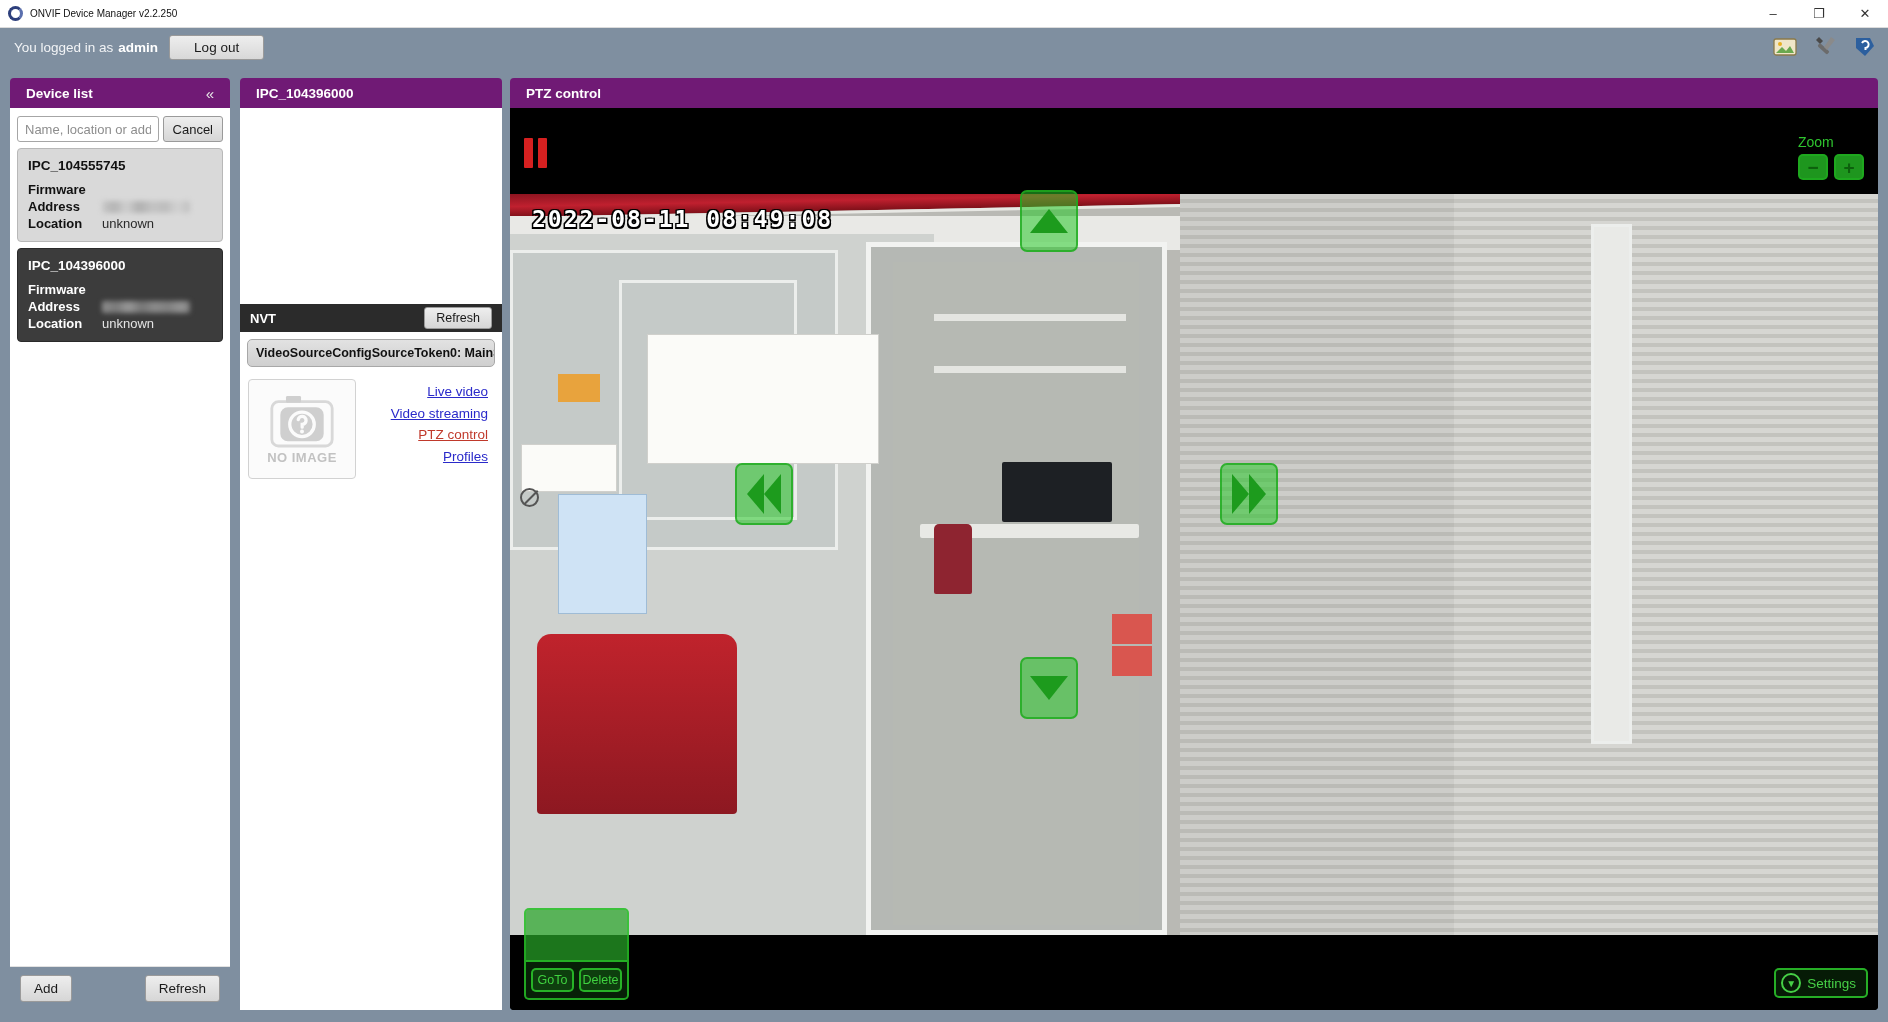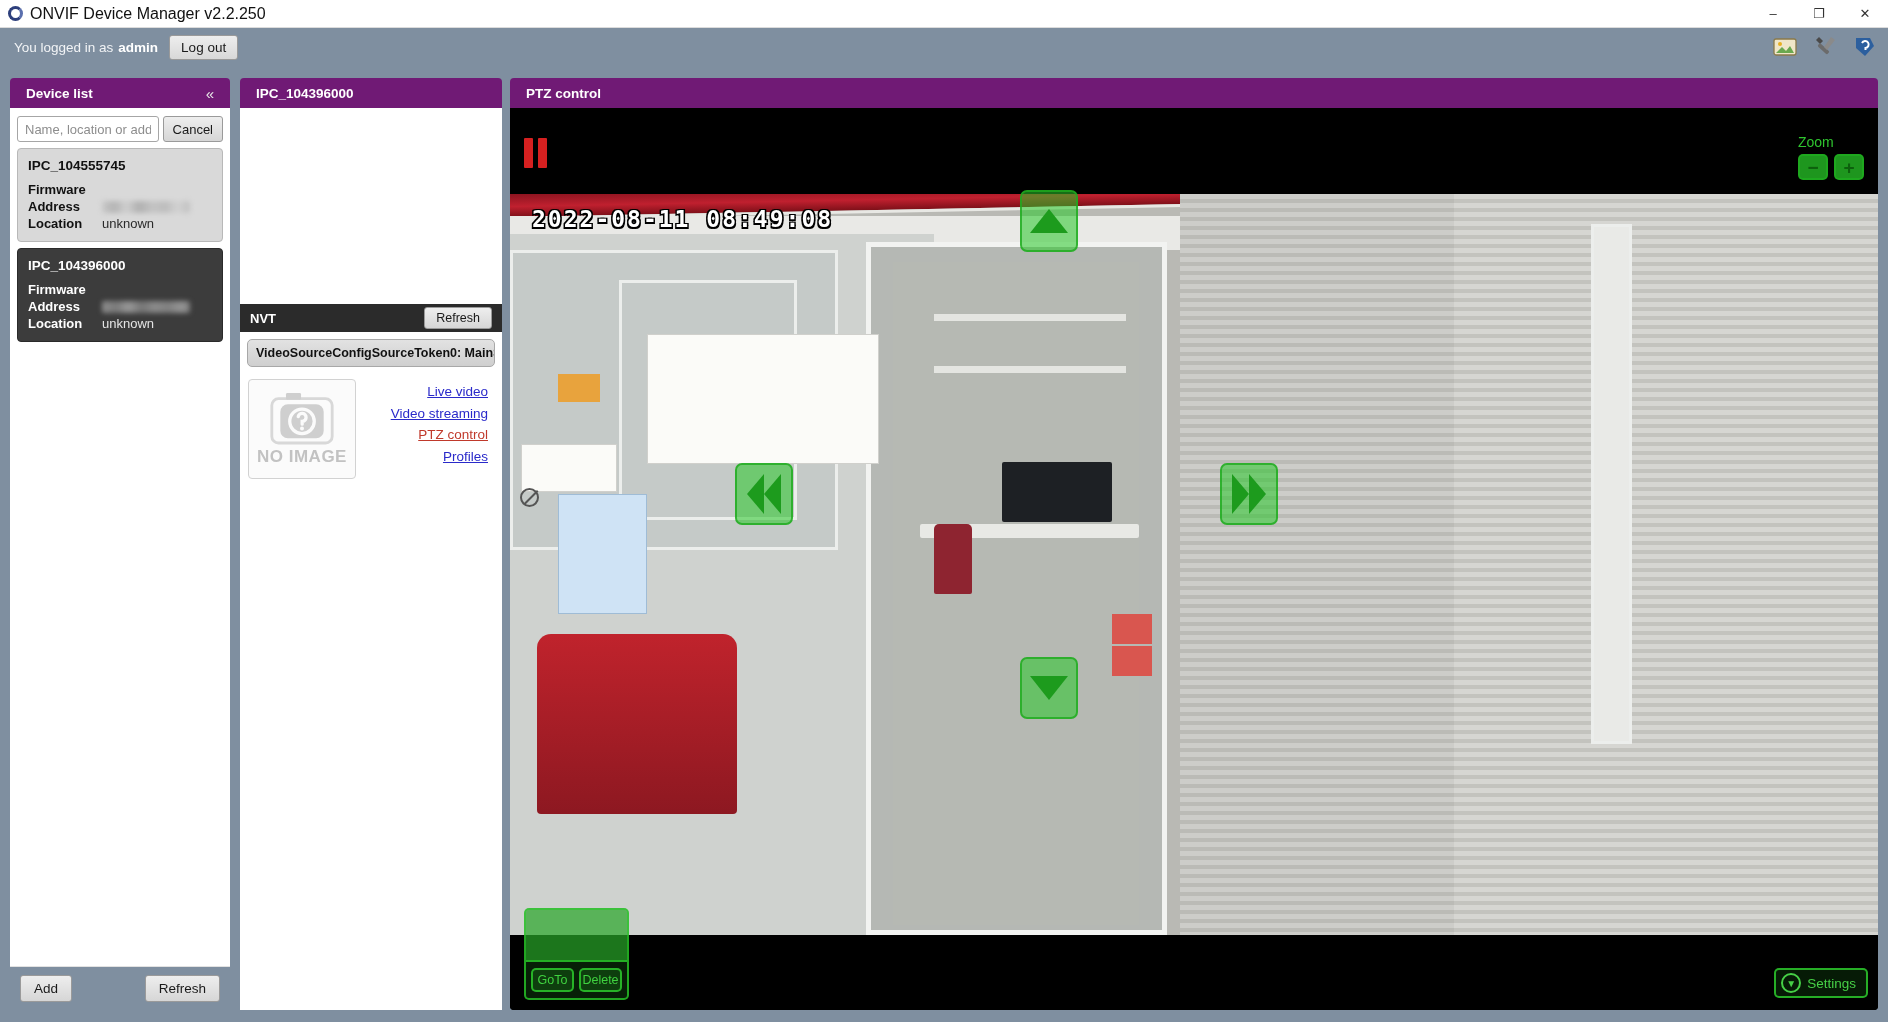--- a/index.html
+++ b/index.html
@@ -14,38 +14,38 @@
   .titlebar {
     height: 28px; background: #ffffff;
     display: flex; align-items: center;
     border-bottom: 1px solid #dcdcdc;
   }
   .title-logo {
     width: 15px; height: 15px; margin-left: 8px; margin-right: 7px;
     border: 3px solid #2d3f7c; border-radius: 50%;
     border-right-color: #5a6fae;
   }
-  .title-text { font-size: 16px; color: #111; }
+  .title-text { font-size: 10px; color: #111; }
   .win-controls { margin-left: auto; display: flex; height: 28px; }
   .win-btn {
     width: 46px; height: 28px; display: flex;
     align-items: center; justify-content: center;
     font-size: 13px; color: #333;
   }
   .win-btn:last-child { color: #333; }
 
   
   .accountbar {
     height: 38px; background: #7f8fa0;
     display: flex; align-items: center; padding-left: 14px;
   }
   .acct-text { font-size: 13.5px; color: #f2f4f6; }
   .acct-user { font-weight: bold; color: #ffffff; margin-left: 5px; }
   .logout-btn {
-    margin-left: 11px; padding: 4px 11px;
+    margin-left: 11px; padding: 4px 24px;
     background: linear-gradient(#eeeeee, #d8d8d8);
     border: 1px solid #9a9a9a; border-radius: 3px;
     font-size: 13.5px; color: #1a1a1a; cursor: pointer;
   }
   .toolbar-icons {
     margin-left: auto; display: flex; align-items: center;
     gap: 14px; padding-right: 10px;
   }
   .tb-icon { width: 26px; height: 26px; display: block; }
 
@@ -162,21 +162,21 @@
     white-space: nowrap; overflow: hidden;
   }
   .nvt-body { display: flex; padding: 12px 8px 0 8px; }
   .noimage-box {
     width: 108px; height: 100px; flex: none;
     border: 1px solid #d2d2d2; border-radius: 4px;
     background: #fbfbfb; display: flex;
     flex-direction: column; align-items: center; justify-content: center;
   }
   .noimage-text {
-    font-size: 17px; font-weight: bold; color: #c2c2c2;
+    font-size: 13px; font-weight: bold; color: #c2c2c2;
     letter-spacing: 0.5px; margin-top: 1px;
   }
   .nvt-links {
     flex: 1; display: flex; flex-direction: column;
     align-items: flex-end; padding-right: 5px; padding-top: 2px;
   }
 
   
   #ptz-panel { left: 510px; top: 12px; width: 1368px; height: 932px; }
   .video-area {

